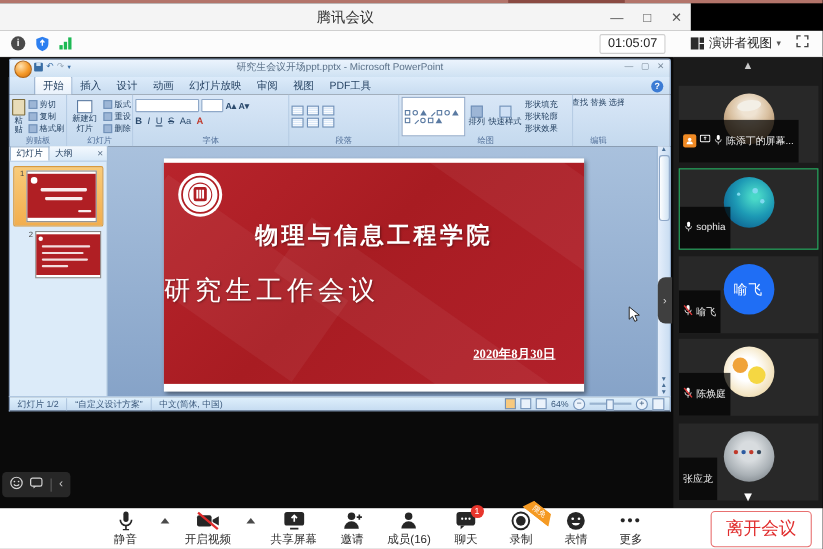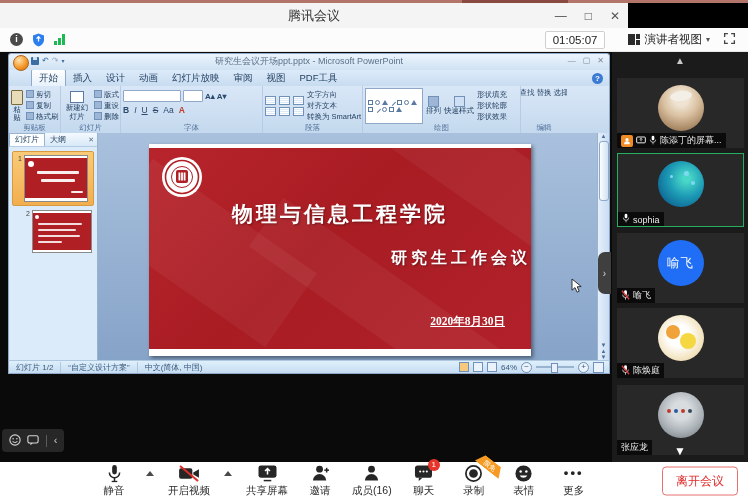--- a/index.html
+++ b/index.html
@@ -60,21 +60,21 @@
   .ribbon{height:47px;background:linear-gradient(#d9e7f7,#c4d9ee);border-left:1px solid #8fa8c8;
           border-right:1px solid #8fa8c8;display:flex;box-sizing:border-box;overflow:hidden;}
   .rgroup{position:relative;border-right:1px solid #b6cce4;box-sizing:border-box;padding:2px 2px 9px;overflow:hidden;}
   .rgroup-label{position:absolute;bottom:0;left:0;width:100%;text-align:center;font-size:7.5px;color:#53719a;}
   .rg-flex{display:flex;gap:3px;height:100%;}
   .bigbtn{display:flex;flex-direction:column;align-items:center;justify-content:center;font-size:7.5px;
           color:#1f3c5d;text-align:center;line-height:1.1;}
   .clip-icon{width:10px;height:13px;border:1px solid #7a6a3a;background:#e8dcb8;border-radius:1px;margin-bottom:1px;}
   .slide-icon{width:12px;height:10px;border:1px solid #5a7aa2;background:#fff;margin-bottom:1px;}
   .minirows{display:flex;flex-direction:column;justify-content:center;gap:1px;}
-  .minirow{display:flex;align-items:flex-start;gap:2px;font-size:7.5px;white-space:nowrap;}
+  .minirow{display:flex;align-items:center;gap:2px;font-size:7.5px;white-space:nowrap;}
   .mini-ico{width:6px;height:6px;background:#9db6d6;border:1px solid #7191b8;flex:0 0 auto;}
   .fontrow1{display:flex;gap:2px;align-items:center;margin:2px 0 3px;}
   .fontbox{width:56px;height:10px;background:#fff;border:1px solid #8fa8c8;border-radius:1px;}
   .sizebox{width:18px;height:10px;background:#fff;border:1px solid #8fa8c8;border-radius:1px;}
   .aa{font-size:8px;font-weight:bold;color:#2b4a6d;}
   .fontrow2{display:flex;gap:5px;align-items:center;font-size:8.5px;color:#2b4a6d;}
   .fontrow2 .b{font-weight:bold;} .fontrow2 .i{font-style:italic;} .fontrow2 .u{text-decoration:underline;}
   .fontrow2 .s{text-decoration:line-through;} .fontrow2 .red{color:#c0392b;font-weight:bold;}
   .parrows{display:flex;flex-direction:column;gap:2px;justify-content:center;}
   .bars{display:flex;gap:3px;}
@@ -109,22 +109,22 @@
 
   .slide-canvas{position:relative;flex:1;overflow:hidden;}
   .slide{position:absolute;left:51px;top:11px;width:382px;height:212px;background:#fff;
          box-shadow:2px 2px 4px rgba(0,0,0,.45);}
   .slide-red{position:absolute;left:0;right:0;top:4px;bottom:7px;overflow:hidden;
              background:linear-gradient(135deg,#b8242c 0%,#a81c22 45%,#b2212b 100%);}
   .shard{position:absolute;background:rgba(255,255,255,.05);transform:rotate(35deg);}
   .slide-logo{position:absolute;left:12px;top:8px;}
   .slide-t1{position:absolute;left:0;width:100%;top:52px;text-align:center;color:#fff;font-weight:bold;
             font-size:21px;letter-spacing:3px;text-shadow:1px 1px 2px rgba(0,0,0,.35);}
-  .slide-t2{position:absolute;left:0;width:100%;top:100px;text-align:right;color:#fff;font-weight:bold;
-            font-size:16px;letter-spacing:4px;text-shadow:1px 1px 2px rgba(0,0,0,.35);}
+  .slide-t2{position:absolute;left:0;width:100%;top:100px;text-align:left;color:#fff;font-weight:normal;
+            font-size:24px;letter-spacing:4px;text-shadow:1px 1px 2px rgba(0,0,0,.35);}
   .slide-date{position:absolute;right:26px;bottom:20px;color:#fff;font-weight:bold;font-size:11.5px;
               font-family:"Liberation Serif",serif;text-decoration:underline;}
   .cursor{position:absolute;left:473px;top:145px;}
 
   .vscroll{width:12px;background:linear-gradient(90deg,#e6effb,#c9ddf2);border-left:1px solid #9ab4d0;
            display:flex;flex-direction:column;align-items:center;font-size:6px;color:#4a6f96;flex:0 0 auto;
            box-sizing:border-box;}
   .vthumb{width:8px;height:58px;background:linear-gradient(90deg,#fdfeff,#cfe2f3);border:1px solid #8fa8c8;
           border-radius:3px;margin:2px 0;}
   .vsp{flex:1;}
@@ -163,41 +163,41 @@
                     background:#f3efe6;transform:rotate(-8deg);}
   .av-sphere{background:radial-gradient(circle at 62% 38%,#49d8c8 8%,#1d9ab5 45%,#0c5e8e 85%);}
   .av-sphere i{position:absolute;border-radius:50%;background:#7fd9f0;}
   .av-blue{background:#1f6ef5;color:#fff;font-size:12.5px;display:flex;align-items:center;justify-content:center;
            letter-spacing:1px;}
   .av-cartoon{background:radial-gradient(circle at 45% 45%,#ffffff 30%,#f7ecd2 55%,#ecd9ab 80%);}
   .av-cartoon i{position:absolute;border-radius:50%;}
   .av-photo5{background:radial-gradient(circle at 50% 40%,#d8dcdf 25%,#aab1b6 60%,#777e84 90%);}
   .av-photo5 i{position:absolute;top:17px;left:9px;width:4px;height:4px;border-radius:50%;background:#c0392b;
                box-shadow:7px 0 0 #2c5aa0,14px 0 0 #c0392b,21px 0 0 #34495e;}
-  .tile-label{position:absolute;left:0;bottom:0;max-width:100%;background:rgba(0,0,0,.72);padding:1px 4px;
-              font-size:9px;color:#ececec;display:flex;align-items:flex-end;gap:3px;box-sizing:border-box;
+  .tile-label{position:absolute;left:0;bottom:0;max-width:100%;background:rgba(0,0,0,.72);padding:13px 4px;
+              font-size:9px;color:#ececec;display:flex;align-items:flex-start;gap:3px;box-sizing:border-box;
               white-space:nowrap;overflow:hidden;}
   .presenter-badge{width:12px;height:12px;background:#f08a24;border-radius:2px;display:flex;align-items:center;
                    justify-content:center;flex:0 0 auto;}
 
   
   .bottombar{left:0;top:462px;width:748px;height:37px;background:#fff;display:flex;align-items:center;}
   .tools{display:flex;align-items:flex-start;margin-left:96px;gap:14px;}
   .tool{display:flex;flex-direction:column;align-items:center;position:relative;min-width:36px;}
   .tool-icon{height:19px;display:flex;align-items:center;justify-content:center;}
   .tool-label{font-size:10.5px;color:#2b2b2b;margin-top:1px;white-space:nowrap;}
   .tool-caret{width:0;height:0;border-left:4px solid transparent;border-right:4px solid transparent;
               border-bottom:5px solid #4a4a4a;margin-top:7px;}
   .chat-badge{position:absolute;top:-5px;right:2px;min-width:12px;height:12px;border-radius:6px;background:#e8352c;
               color:#fff;font-size:8px;text-align:center;line-height:12px;padding:0 2px;box-sizing:border-box;}
   .rec-ribbon{position:absolute;top:-4px;right:-13px;width:30px;height:11px;background:#f59a23;color:#fff;
               font-size:6.5px;text-align:center;line-height:11px;transform:rotate(38deg);
               clip-path:polygon(18% 0,82% 0,100% 100%,0 100%);}
   .leave-btn{position:absolute;right:10px;top:50%;transform:translateY(-50%);background:#fff;
-             border:1px solid #e87070;color:#e02b2b;border-radius:4px;padding:5px 13px;font-size:12px;}
+             border:1px solid #e87070;color:#e02b2b;border-radius:4px;padding:5px 13px;font-size:16px;}
   .dots{letter-spacing:2px;font-weight:bold;color:#262626;font-size:13px;line-height:10px;}
 </style>
 </head>
 <body>
 
 <div class="abs top-strip">
     <div class="seg"></div>
   </div>
 
 <div class="abs titlebar">
@@ -347,25 +347,20 @@
           <div class="bars">
               <span class="bar-ico"></span>
               <span class="bar-ico"></span>
               <span class="bar-ico"></span>
             </div>
           <div class="bars">
               <span class="bar-ico"></span>
               <span class="bar-ico"></span>
               <span class="bar-ico"></span>
             </div>
-        </div>
-        <div class="partexts">
-          <span>文字方向</span>
-          <span>对齐文本</span>
-          <span>转换为 SmartArt</span>
         </div>
       </div>
       <div class="rgroup-label">段落</div>
     </div>
 
     <div class="rgroup" style="width:158px">
       <div class="rg-flex">
         <div class="shapes-box">
           <span class="shp"></span>
             <span class="shp c"></span>

